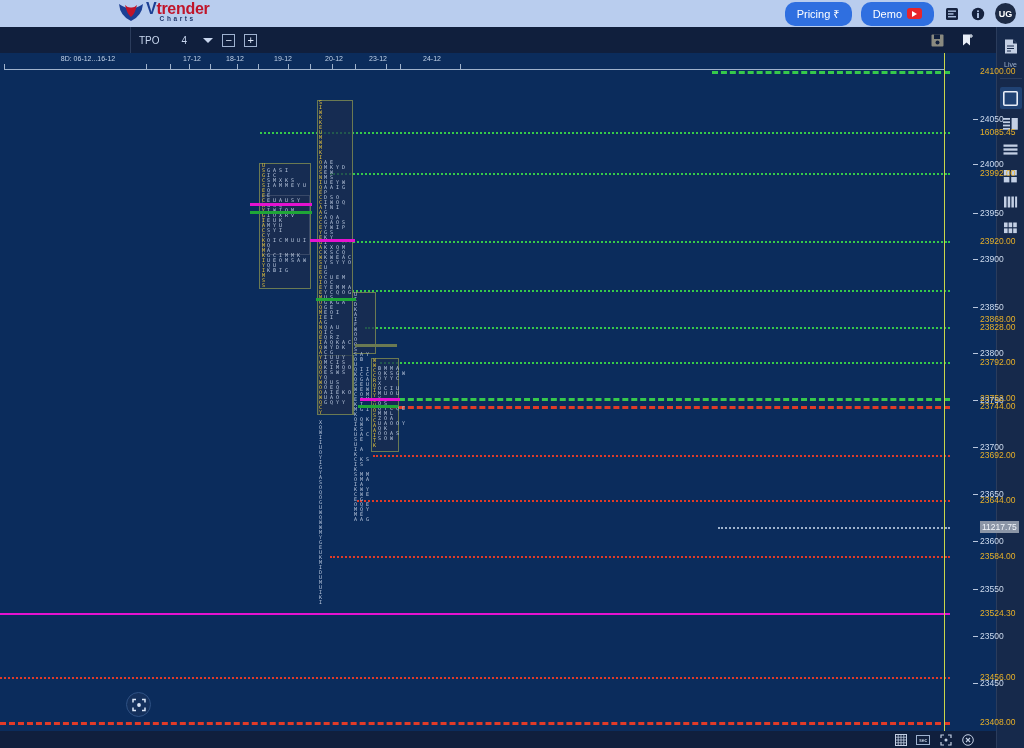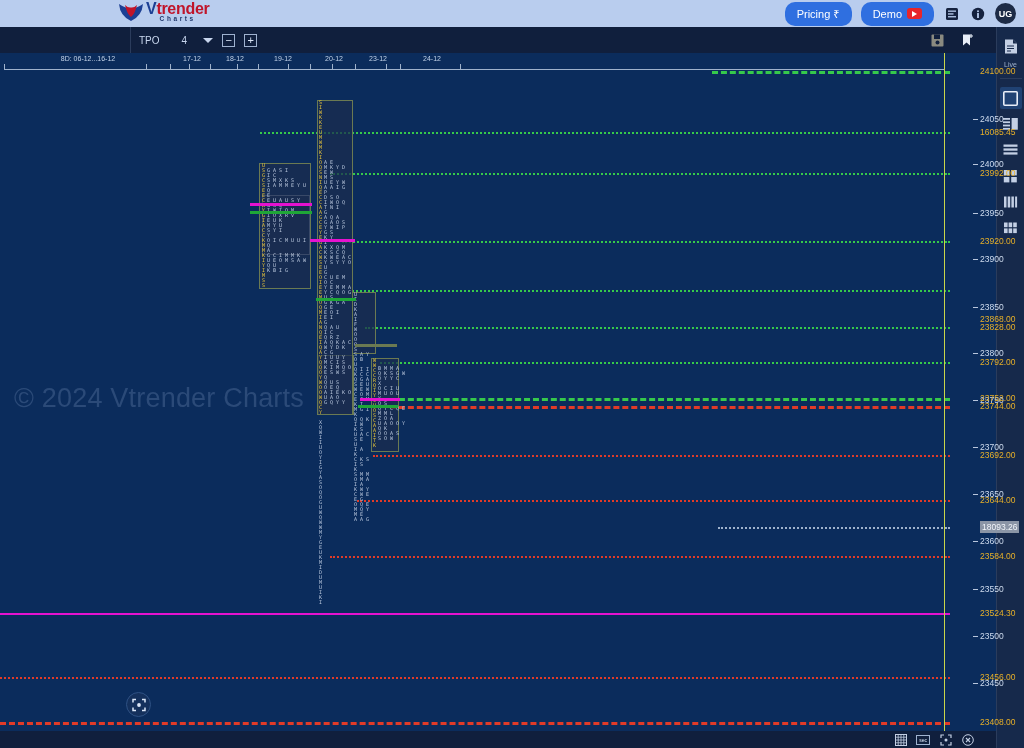--- a/index.html
+++ b/index.html
@@ -588,21 +588,20 @@
         <div class="vah-line" style="left: 250px; top: 158px; width: 62px; background: rgb(31, 166, 55); z-index: 5;"></div>
         <div class="vah-line" style="left: 310px; top: 186px; width: 45px; background: rgb(229, 18, 208); z-index: 5;"></div>
         <div class="vah-line" style="left: 316px; top: 245px; width: 40px; background: rgb(31, 166, 55); z-index: 5;"></div>
         <div class="vah-line" style="left: 355px; top: 291px; width: 42px; background: rgb(107, 122, 82); z-index: 5;"></div>
         <div class="vah-line" style="left: 360px; top: 345px; width: 40px; background: rgb(229, 18, 208); z-index: 5;"></div>
         <div class="vah-line" style="left: 358px; top: 352px; width: 40px; background: rgb(31, 166, 55); z-index: 5;"></div>
       </div>
 
     <div class="vline-right" style="left:944px"></div>
 
-    <div class="watermark">© 2024 Vtrender Charts</div>
   </div>
 
   <div class="paxis" id="paxis">
       <div class="plbl minor" style="top: 66px;">24050</div>
       <div class="ptick" style="top: 66px;"></div>
       <div class="plbl minor" style="top: 111px;">24000</div>
       <div class="ptick" style="top: 111px;"></div>
       <div class="plbl minor" style="top: 160px;">23950</div>
       <div class="ptick" style="top: 160px;"></div>
       <div class="plbl minor" style="top: 206px;">23900</div>
@@ -629,21 +628,21 @@
       <div class="plbl major" style="top: 79px;">16085.45</div>
       <div class="plbl major" style="top: 120px;">23992.00</div>
       <div class="plbl major" style="top: 188px;">23920.00</div>
       <div class="plbl major" style="top: 237px; margin-top: 29px;">23868.00</div>
       <div class="plbl major" style="top: 274px;">23828.00</div>
       <div class="plbl major" style="top: 309px;">23792.00</div>
       <div class="plbl major" style="top: 345px;">23752.00</div>
       <div class="plbl major" style="top: 353px; text-align: right;">23744.00</div>
       <div class="plbl major" style="top: 402px;">23692.00</div>
       <div class="plbl major" style="top: 447px;">23644.00</div>
-      <div class="plbl box" style="top: 474px;">18093.26</div>
+      <div class="plbl box" style="top: 474px;">11217.75</div>
       <div class="plbl major" style="top: 503px;">23584.00</div>
       <div class="plbl major" style="top: 560px;">23524.30</div>
       <div class="plbl major" style="top: 624px;">23456.00</div>
       <div class="plbl major" style="top: 669px;">23408.00</div>
     </div>
 
   <div class="focus-btn">
     <svg width="14" height="14" viewBox="0 0 14 14">
       <circle cx="7" cy="7" r="1.9" fill="#dbe6f7"></circle>
       <path d="M1 4.5V1.5h3M13 4.5V1.5h-3M1 9.5v3h3M13 9.5v3h-3" stroke="#dbe6f7" stroke-width="1.5" fill="none"></path>

